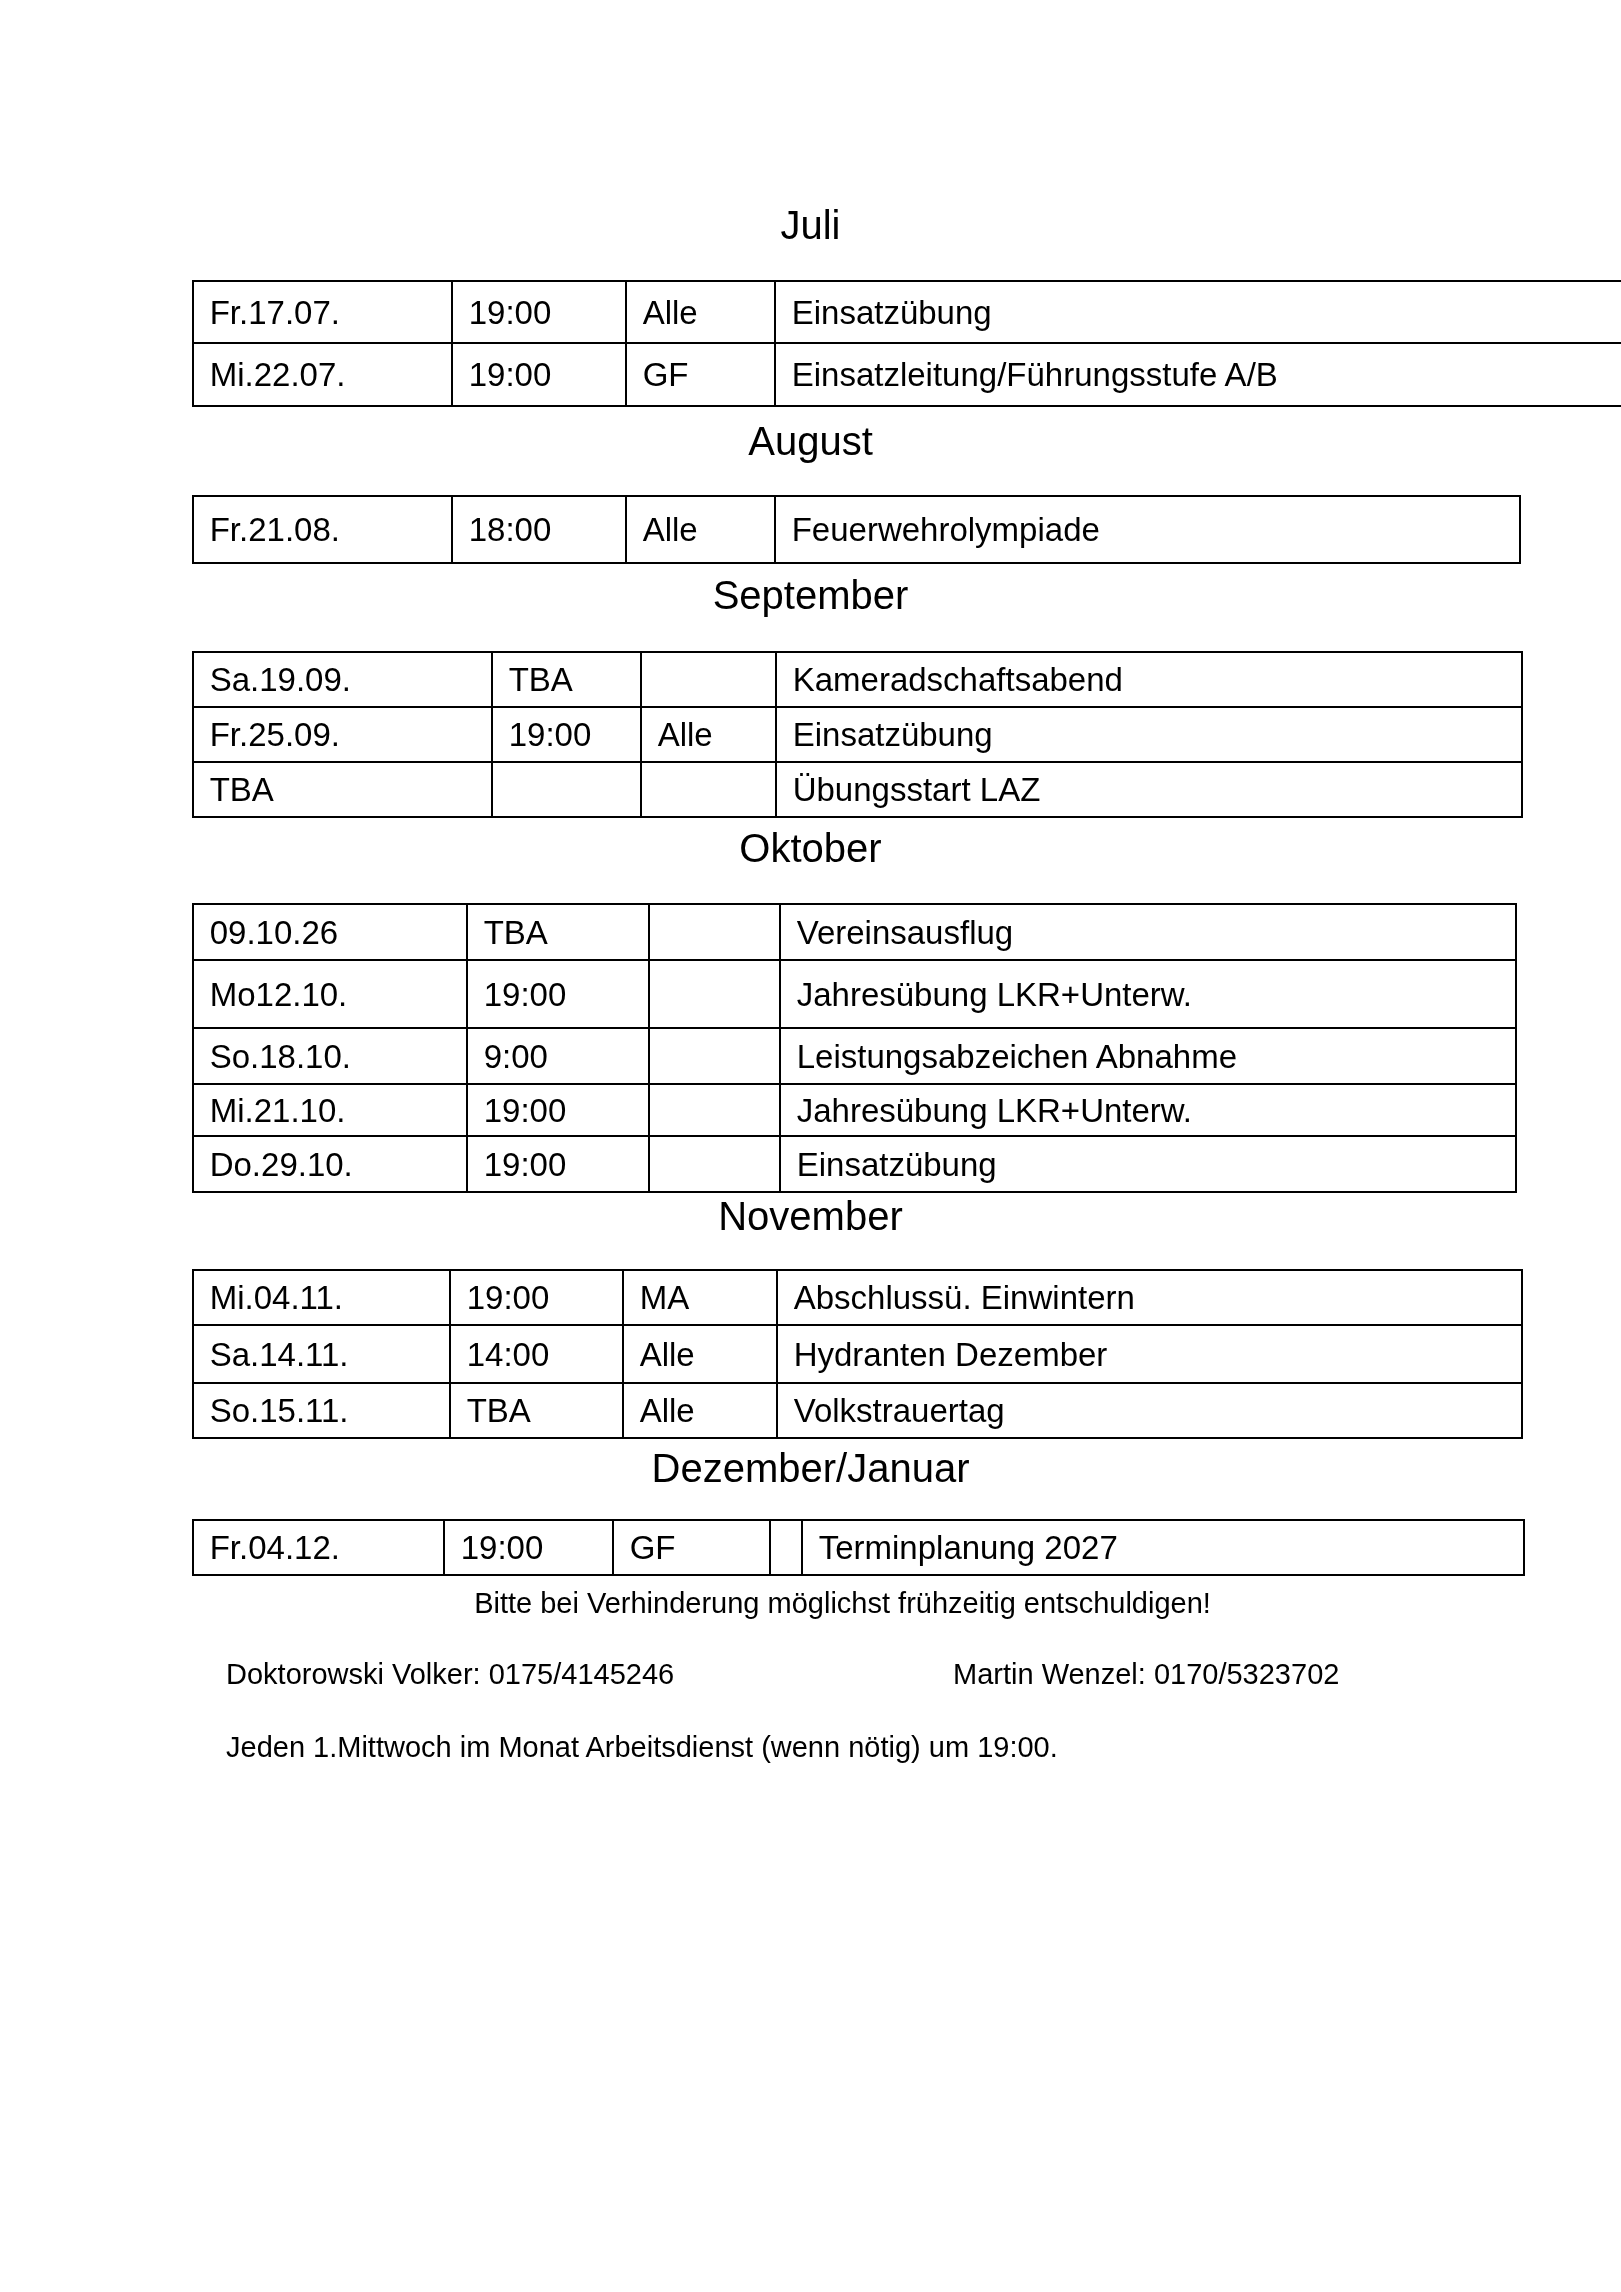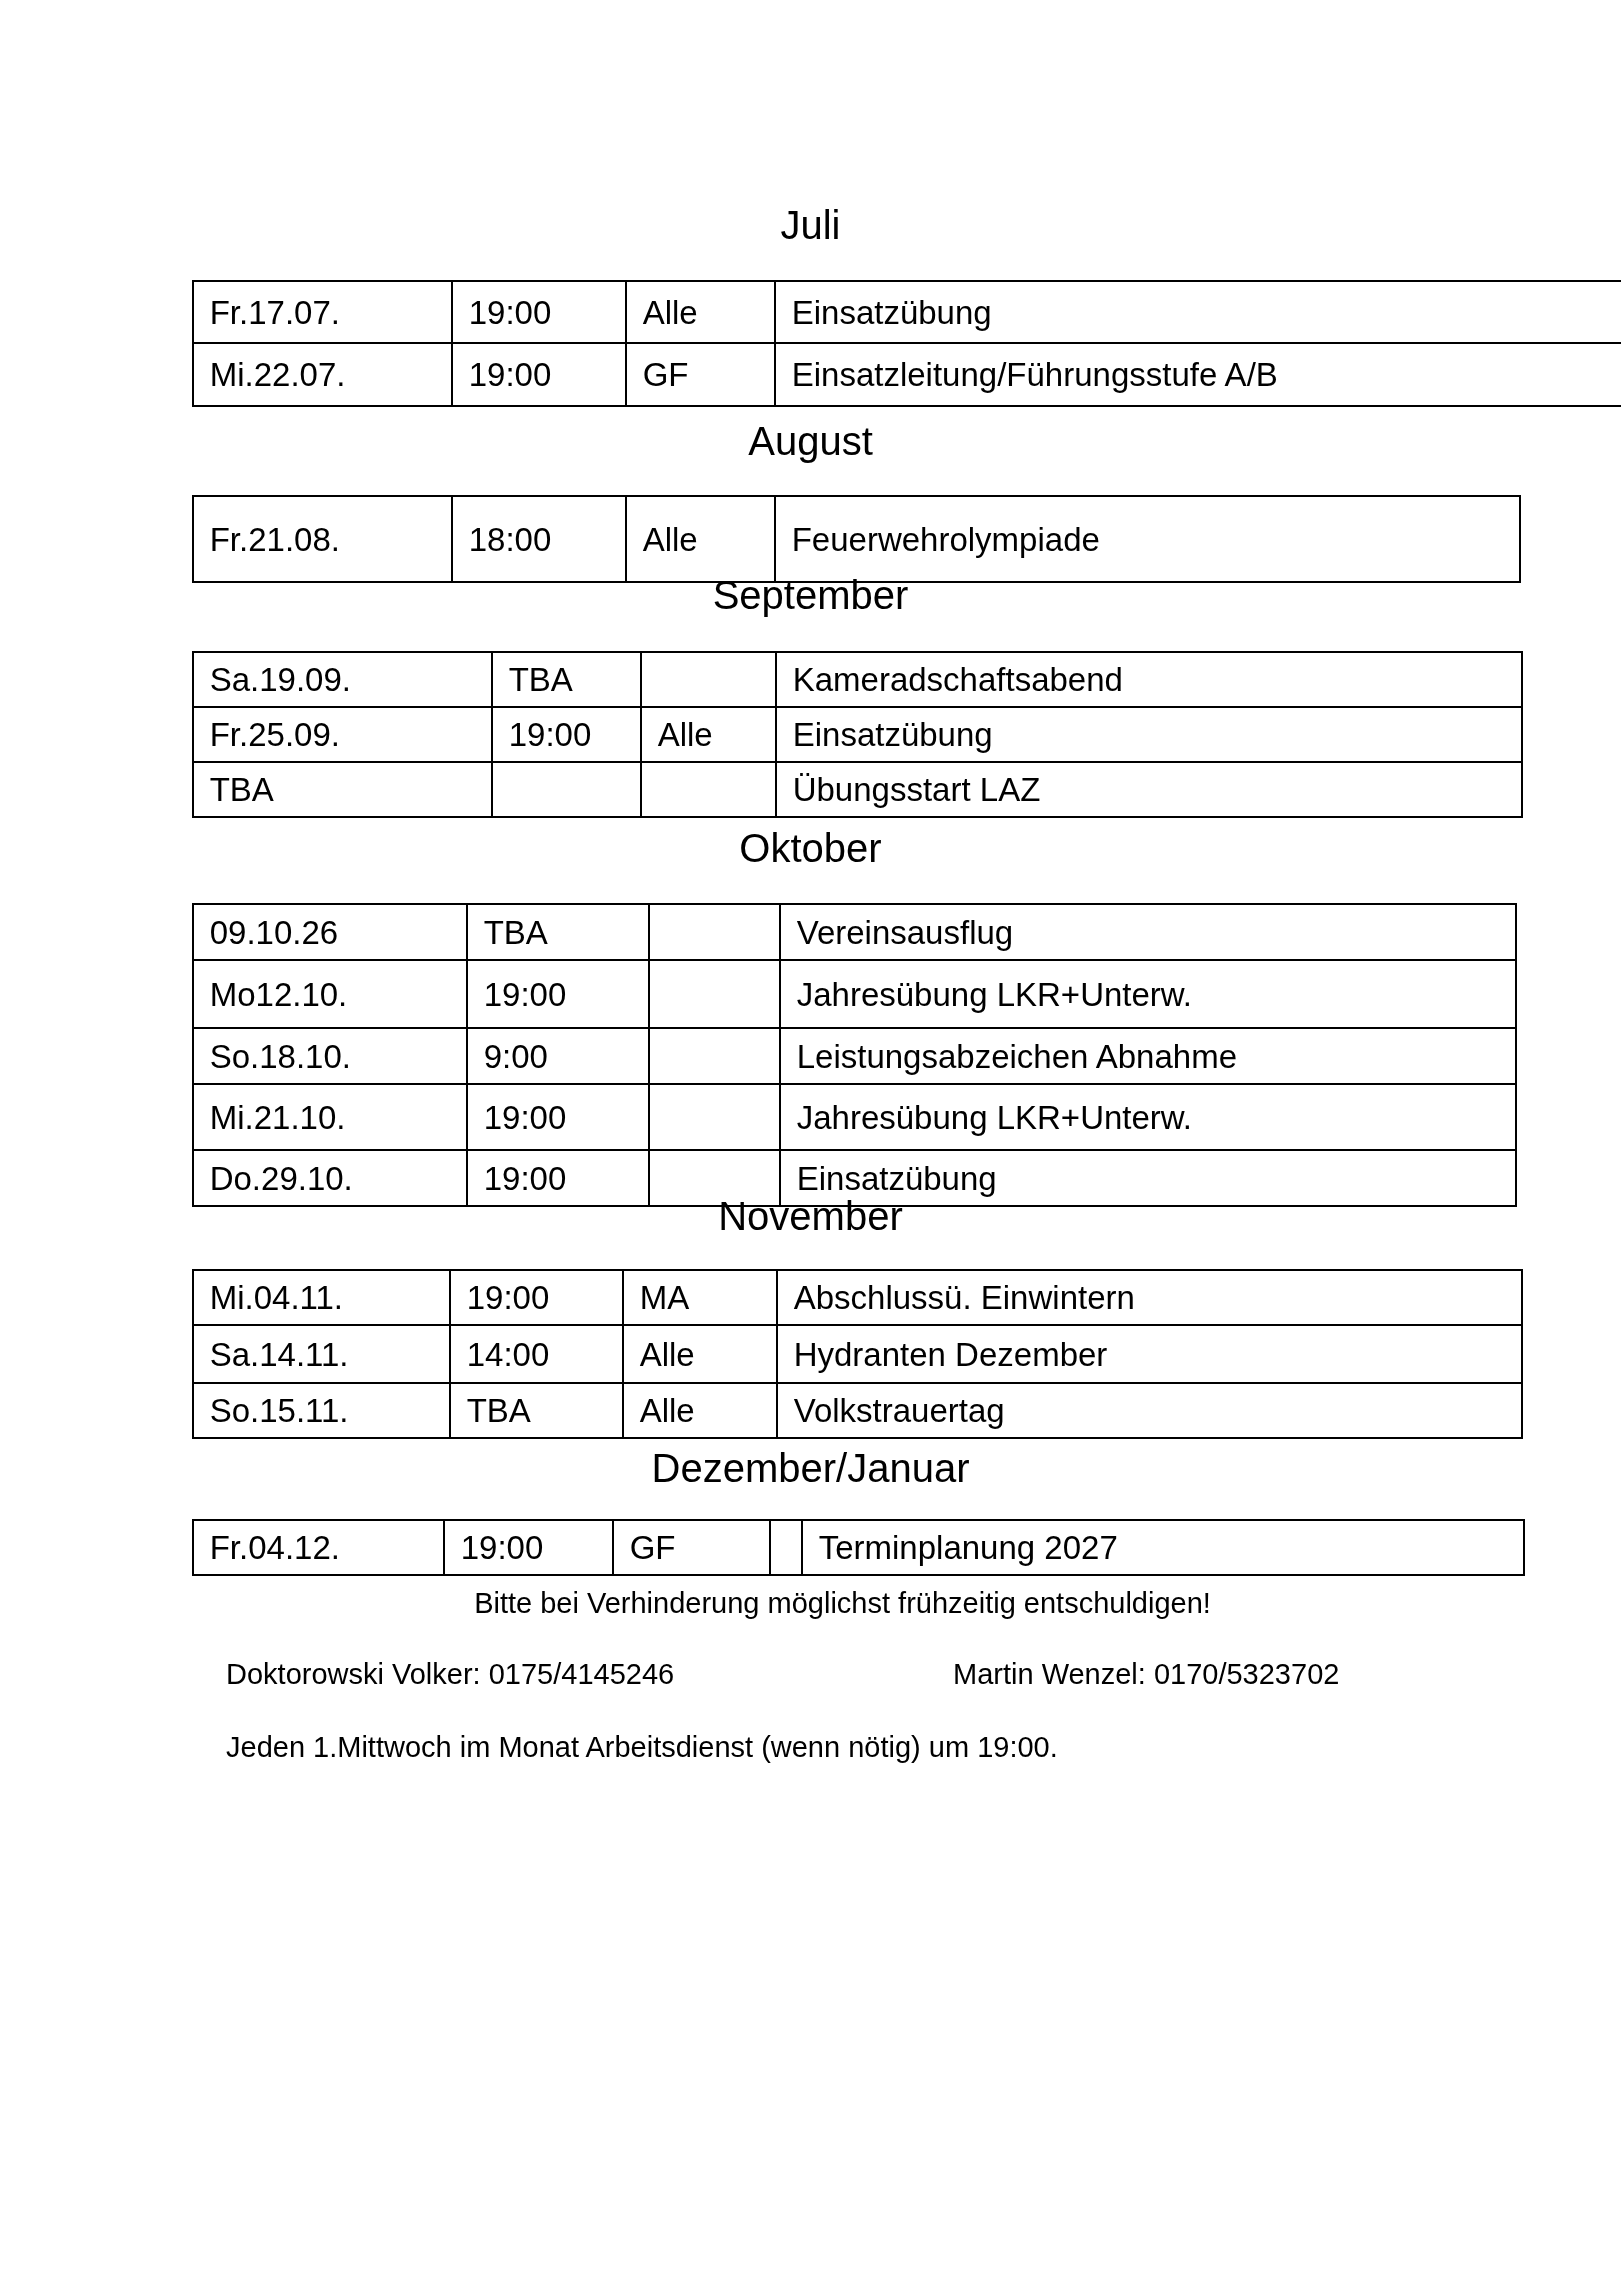--- a/index.html
+++ b/index.html
@@ -51,21 +51,21 @@
 
 <div class="heading" style="top:418px;">August</div>
 <table class="sched" style="left:192px; top:495px; width:1329px;">
   <colgroup>
       <col style="width:259px">
       <col style="width:174px">
       <col style="width:149px">
       <col>
     </colgroup>
   <tbody>
-      <tr style="height:86px">
+      <tr style="height:67px">
     <td>Fr.21.08.</td>
     <td>18:00</td>
     <td>Alle</td>
     <td>Feuerwehrolympiade</td>
   </tr>
 </tbody>
   </table>
 
 <div class="heading" style="top:572px;">September</div>
 <table class="sched" style="left:192px; top:651px; width:1331px;">
@@ -117,21 +117,21 @@
     <td>19:00</td>
     <td></td>
     <td>Jahresübung LKR+Unterw.</td>
   </tr>
   <tr style="height:56px">
     <td>So.18.10.</td>
     <td>9:00</td>
     <td></td>
     <td>Leistungsabzeichen Abnahme</td>
   </tr>
-  <tr style="height:66px">
+  <tr style="height:52px">
     <td>Mi.21.10.</td>
     <td>19:00</td>
     <td></td>
     <td>Jahresübung LKR+Unterw.</td>
   </tr>
   <tr style="height:56px">
     <td>Do.29.10.</td>
     <td>19:00</td>
     <td></td>
     <td>Einsatzübung</td>

